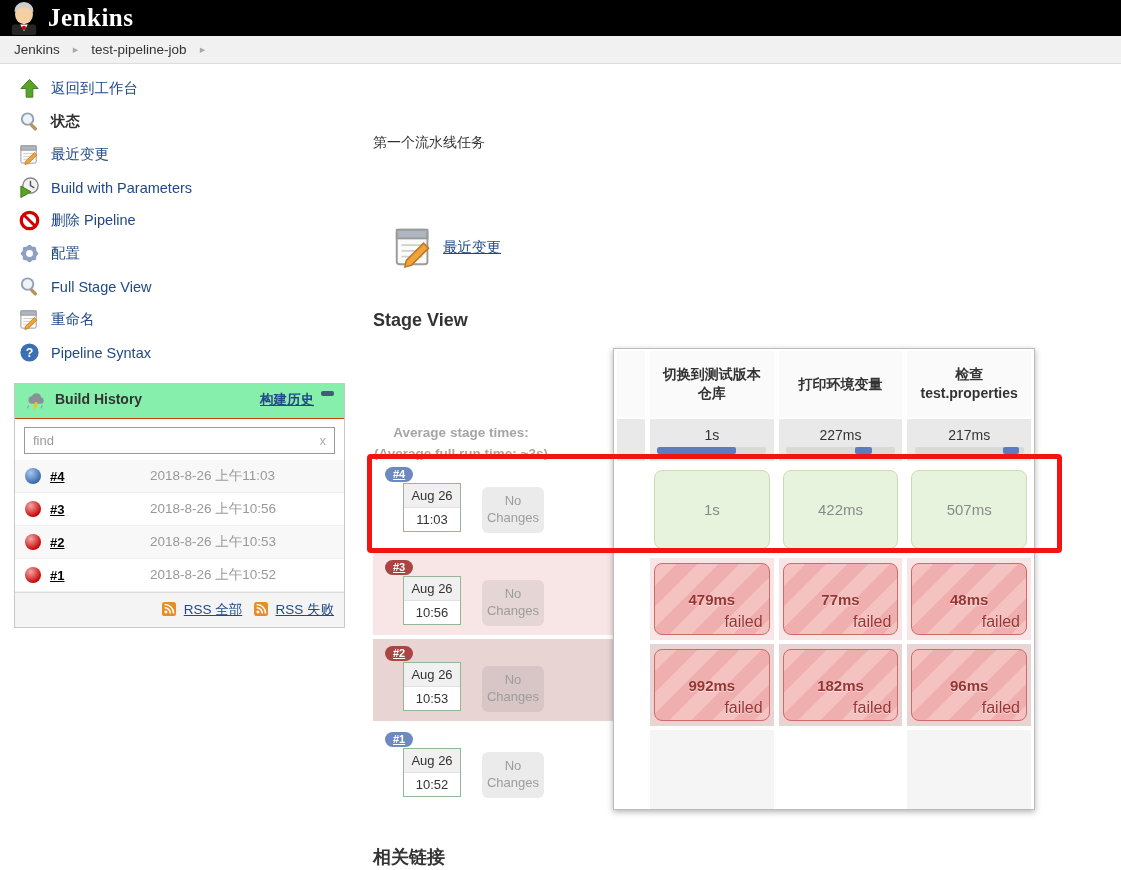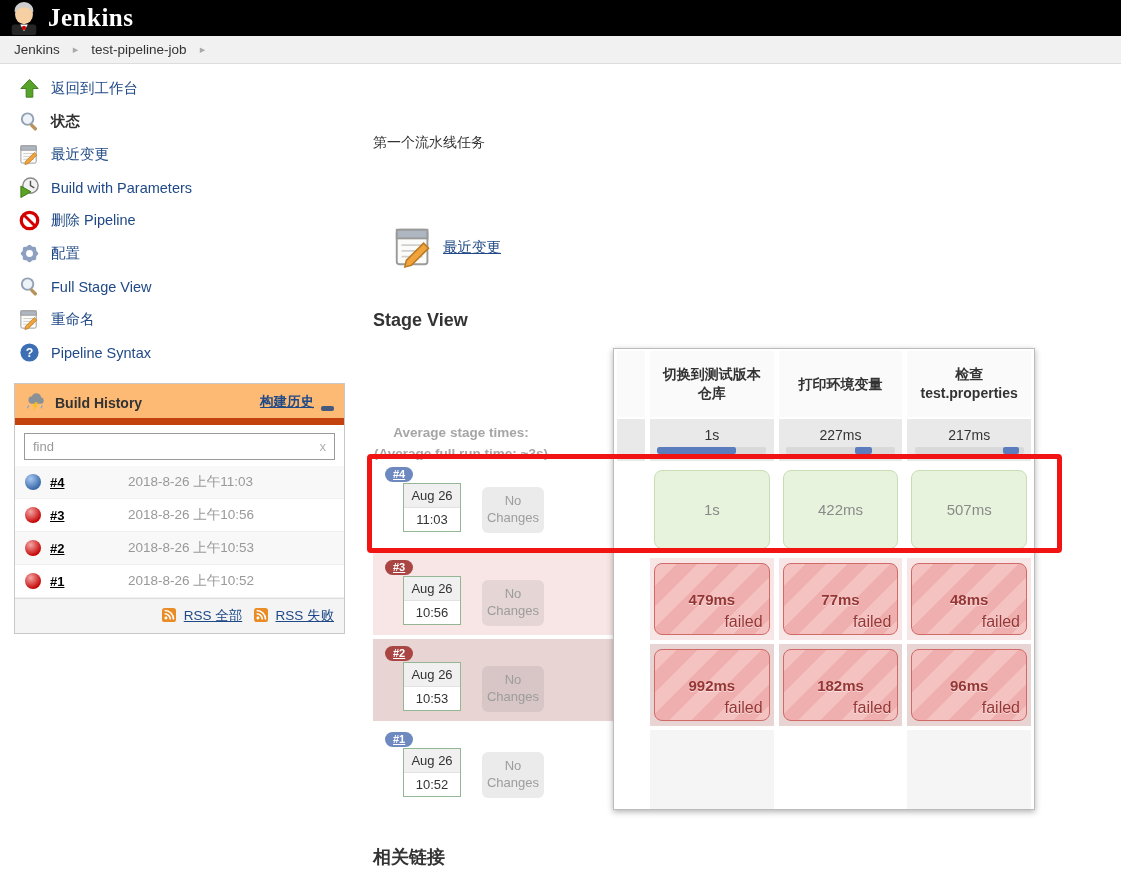--- a/index.html
+++ b/index.html
@@ -18,36 +18,36 @@
 
   
   #sidebar { position:absolute; left:0; top:72px; width:360px; }
   .task { display:flex; align-items:center; padding:5px 0 5px 18px; }
   .task .ticon { width:23px; height:23px; flex:0 0 23px; margin-right:10px; }
   .task a { color:#204a87; font-size:14.5px; text-decoration:none; }
   .task.current a { color:#333; font-weight:bold; }
 
   
   #bh { position:absolute; left:14px; top:383px; width:331px; border:1px solid #c8c8c8; background:#fff; font-size:13px; }
-  #bh-header { display:flex; align-items:flex-end; background:#fdba74; border-bottom:7px solid #c2410c; padding:7px 10px; }
+  #bh-header { display:flex; align-items:flex-start; background:#86efac; border-bottom:1px solid #c2410c; padding:7px 10px; }
   #bh-header .bh-title { font-weight:bold; font-size:14px; color:#333; margin-left:8px; }
   #bh-header .spacer { flex:1; }
   #bh-header a { color:#204a87; font-weight:bold; font-size:13.5px; }
   .collapse-bar { display:inline-block; width:13px; height:5px; background:#44597c; border-radius:2px; margin-left:7px; vertical-align:middle; }
   #bh-search { padding:8px 9px 6px 9px; position:relative; }
   #bh-search input { width:100%; height:27px; border:1px solid #9a9a9a; padding:0 24px 0 8px; font-size:13px; color:#333; font-family:inherit; }
   #bh-search input::placeholder { color:#999; }
   #bh-search .clear-x { position:absolute; right:18px; top:14px; color:#b0b0b0; font-size:13px; cursor:pointer; }
   .bh-row { display:flex; align-items:center; padding:7px 10px; border-bottom:1px solid #f1f1f1; }
   .bh-row.alt { background:#f8f8f8; }
   .ball { width:16px; height:16px; border-radius:50%; flex:0 0 16px; }
   .ball.blue { background:radial-gradient(circle at 35% 30%, #a8c8f2, #3465a4 75%); }
   .ball.red  { background:radial-gradient(circle at 35% 30%, #f4a7a7, #c40000 75%); }
   .bh-row .bid { margin-left:9px; width:34px; font-weight:bold; color:#000; text-decoration:underline; font-size:13px; }
-  .bh-row .bdate { color:#999; font-size:13.5px; margin-left:44px; }
+  .bh-row .bdate { color:#999; font-size:13.5px; margin-left:66px; }
   #bh-footer { background:#f4f4f4; border-top:1px solid #ddd; padding:8px 10px; text-align:right; }
   #bh-footer a { color:#204a87; text-decoration:underline; font-size:13.5px; margin-left:4px; }
   .rss-ic { vertical-align:-2px; margin-left:8px; }
 
   
   #main { position:absolute; left:373px; top:64px; width:748px; height:806px; }
   #page-title { position:absolute; left:0; top:26px; font-size:27px; font-weight:bold; color:#333; }
   #job-desc { position:absolute; left:0; top:70px; font-size:14px; color:#333; }
   #recent { position:absolute; left:18px; top:160px; display:flex; align-items:center; }
   #recent .npad { width:46px; height:46px; }

